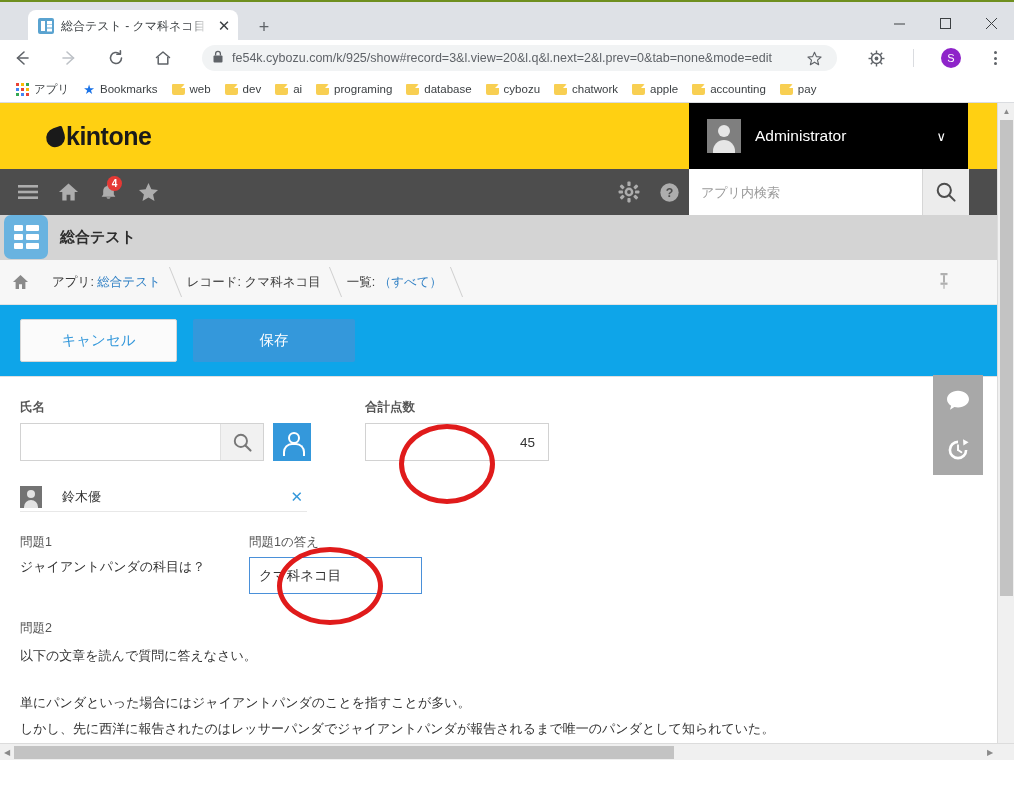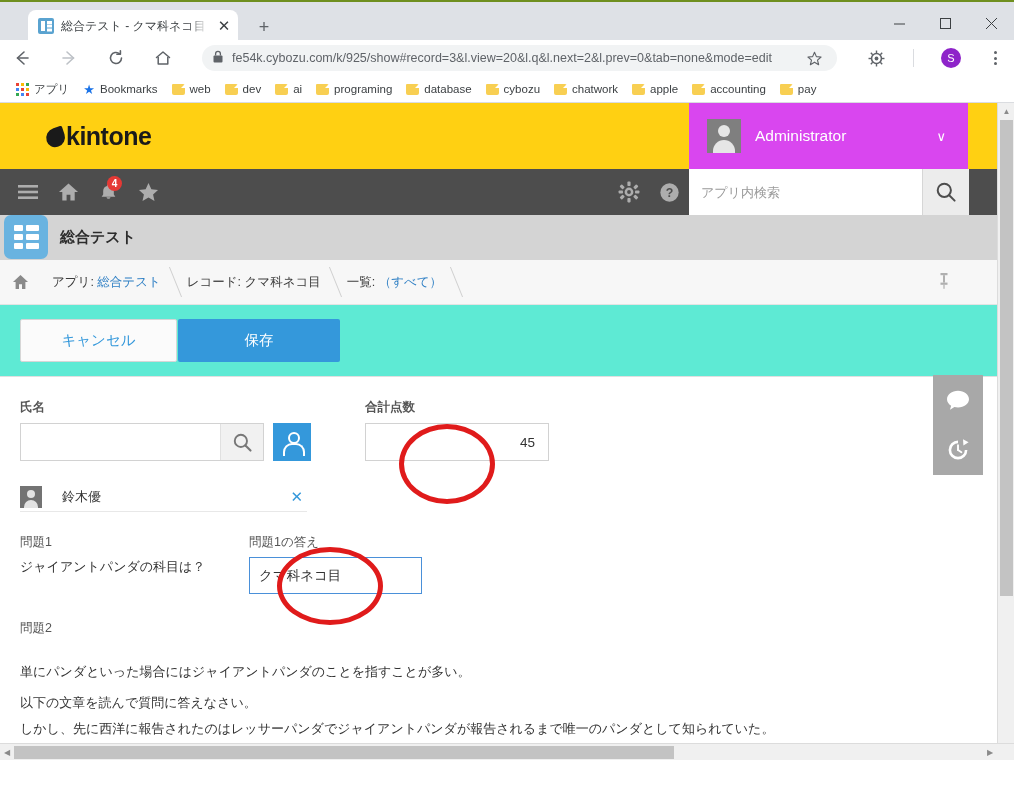--- a/index.html
+++ b/index.html
@@ -110,21 +110,21 @@
     position: relative;
   }
   .k-logo { margin-left: 46px; display: flex; align-items: center; }
   .k-logo-text { font-size: 25px; font-weight: bold; color: #1a1a1a;
     letter-spacing: -0.5px; font-family: "Liberation Sans", sans-serif; }
   .k-leaf { width: 19px; height: 19px; background: #1a1a1a;
     border-radius: 60% 10% 55% 50%; transform: rotate(-18deg); margin-right: 1px;
     position: relative; top: 1px; }
   .k-user {
     position: absolute; right: 29px; top: 0; height: 66px; width: 279px;
-    background: #d946ef; display: flex; align-items: center; gap: 14px;
+    background: #000000; display: flex; align-items: center; gap: 14px;
     padding-left: 18px;
   }
   .k-user-av {
     width: 34px; height: 34px; background: #7f7f7f; flex: 0 0 34px;
     position: relative; overflow: hidden;
   }
   .k-user-av::before { content:""; position:absolute; left:11px; top:6px;
     width:12px; height:12px; border-radius:50%; background:#e6e6e6; }
   .k-user-av::after { content:""; position:absolute; left:6px; top:21px;
     width:22px; height:16px; border-radius:11px 11px 0 0; background:#e6e6e6; }
@@ -184,22 +184,22 @@
   .crumb::after {
     content:""; position:absolute; right:-1px; top:50%;
     width: 14px; height: 30px; transform: translateY(-50%) skewX(22deg);
     border-right: 1px solid #cfcfcf;
   }
   .crumb:last-child::after { display:none; }
   .crumb a { color: #2e7fc4; text-decoration: none; }
   .k-pin { position: absolute; right: 46px; color: #b0b0b0; }
 
   .k-actions {
-    height: 72px; background: #5eead4; display: flex; align-items: center;
-    gap: 1px; padding-left: 20px; border-bottom: 1px solid #e0e0e0;
+    height: 72px; background: #0ea5e9; display: flex; align-items: center;
+    gap: 16px; padding-left: 20px; border-bottom: 1px solid #e0e0e0;
   }
   .btn-cancel {
     width: 157px; height: 43px; border: 1px solid #d6d6d6; background: #fbfbfb;
     color: #3498db; font-size: 14.5px; display:flex; align-items:center;
     justify-content:center; border-radius: 2px;
   }
   .btn-save {
     width: 162px; height: 43px; background: #3498db; color: #fff;
     font-size: 14.5px; display:flex; align-items:center; justify-content:center;
     border-radius: 2px;
@@ -616,22 +616,22 @@
             <div class="q-text">ジャイアントパンダの科目は？</div>
           </div>
           <div class="ans-col">
             <div class="q-title">問題1の答え</div>
             <input class="ans-input" value="クマ科ネコ目" style="">
           </div>
         </div>
 
         <div class="q2-block">
           <div class="q-title">問題2</div>
+          <div class="q2-body">以下の文章を読んで質問に答えなさい。</div>
           <div class="q2-body" style="margin-top:22px">単にパンダといった場合にはジャイアントパンダのことを指すことが多い。</div>
-          <div class="q2-body">以下の文章を読んで質問に答えなさい。</div>
           <div class="q2-body" style="margin-top:0">しかし、先に西洋に報告されたのはレッサーパンダでジャイアントパンダが報告されるまで唯一のパンダとして知られていた。</div>
           <div class="q2-body" style="margin-top:22px">以下の中から正しいものを選びなさい。</div>
         </div>
       </div>
 
       <div class="side-panel">
         <span class="side-ic">
           <svg width="24" height="22" viewBox="0 0 24 22">
               <path d="M12 1.8 C5.9 1.8 1 5.6 1 10.2 c0 2.6 1.6 4.9 4.1 6.5 L4 20.8 L8.4 18 c1.1 0.3 2.3 0.4 3.6 0.4 c6.1 0 11-3.8 11-8.2 S18.1 1.8 12 1.8 Z" fill="currentColor"></path>
             </svg>

